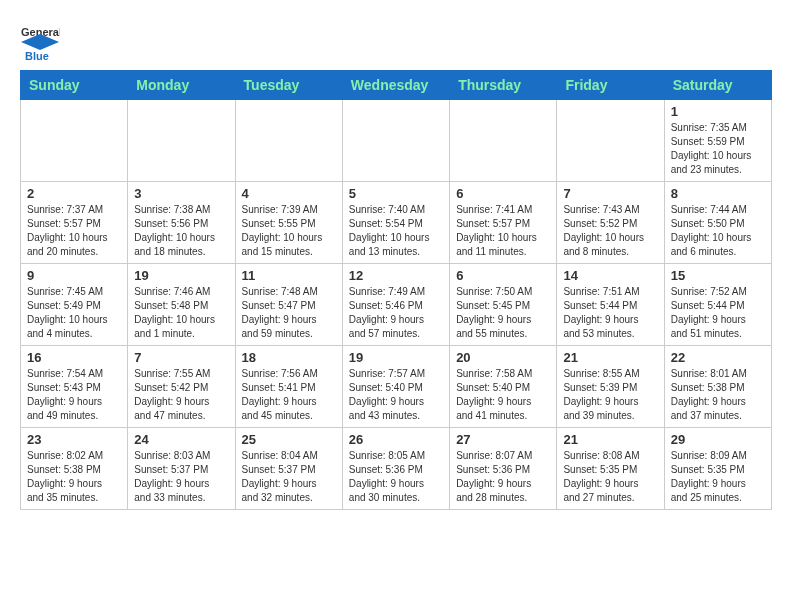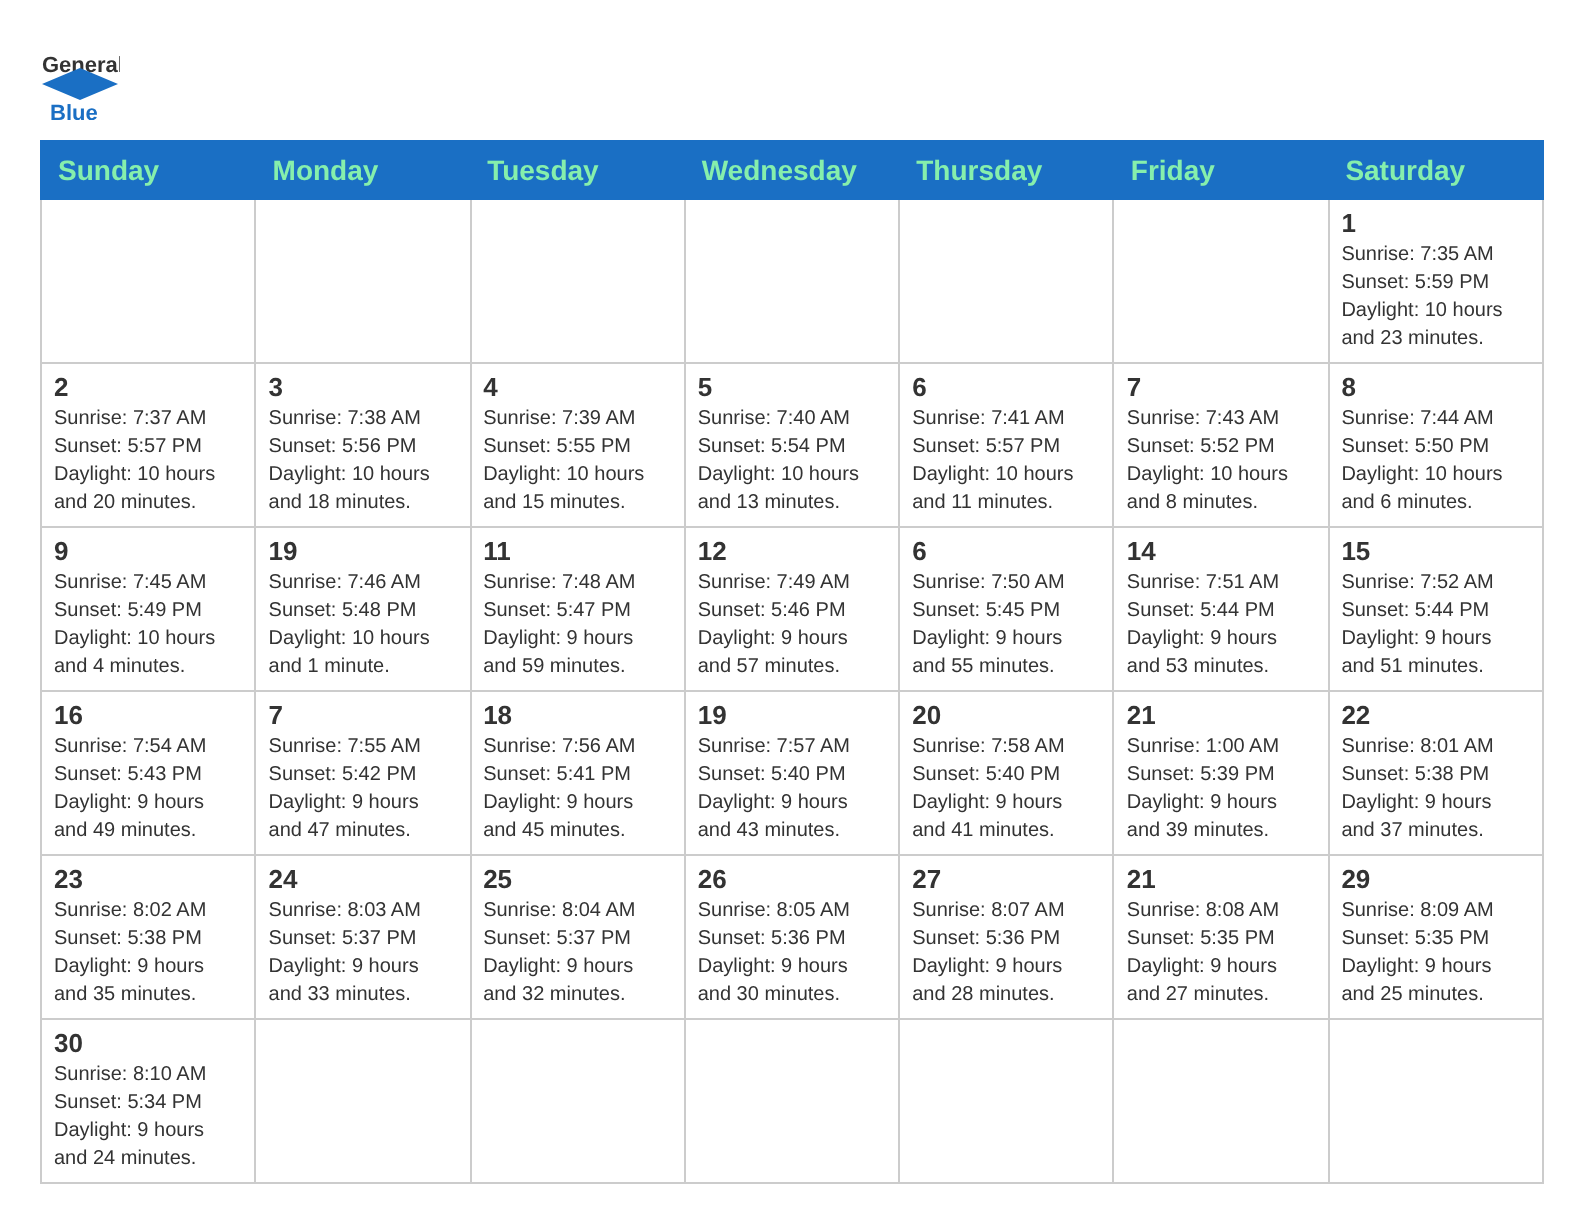--- a/index.html
+++ b/index.html
@@ -233,21 +233,21 @@
 Daylight: 9 hours and 43 minutes.</div>
         </td>
         <td>
           <span class="day-number">20</span>
           <div class="day-info">Sunrise: 7:58 AM
 Sunset: 5:40 PM
 Daylight: 9 hours and 41 minutes.</div>
         </td>
         <td>
           <span class="day-number">21</span>
-          <div class="day-info">Sunrise: 1:00 AM
+          <div class="day-info">Sunrise: 8:55 AM
 Sunset: 5:39 PM
 Daylight: 9 hours and 39 minutes.</div>
         </td>
         <td>
           <span class="day-number">22</span>
           <div class="day-info">Sunrise: 8:01 AM
 Sunset: 5:38 PM
 Daylight: 9 hours and 37 minutes.</div>
         </td>
       </tr>
@@ -287,34 +287,20 @@
           <div class="day-info">Sunrise: 8:08 AM
 Sunset: 5:35 PM
 Daylight: 9 hours and 27 minutes.</div>
         </td>
         <td>
           <span class="day-number">29</span>
           <div class="day-info">Sunrise: 8:09 AM
 Sunset: 5:35 PM
 Daylight: 9 hours and 25 minutes.</div>
         </td>
-      </tr>
-      <tr>
-        <td>
-          <span class="day-number">30</span>
-          <div class="day-info">Sunrise: 8:10 AM
-Sunset: 5:34 PM
-Daylight: 9 hours and 24 minutes.</div>
-        </td>
-        <td class="empty-cell"></td>
-        <td class="empty-cell"></td>
-        <td class="empty-cell"></td>
-        <td class="empty-cell"></td>
-        <td class="empty-cell"></td>
-        <td class="empty-cell"></td>
       </tr>
     </tbody>
 </table>
 
 <style>
   .logo {
     display: flex;
     flex-direction: column;
     align-items: flex-start;
   }

